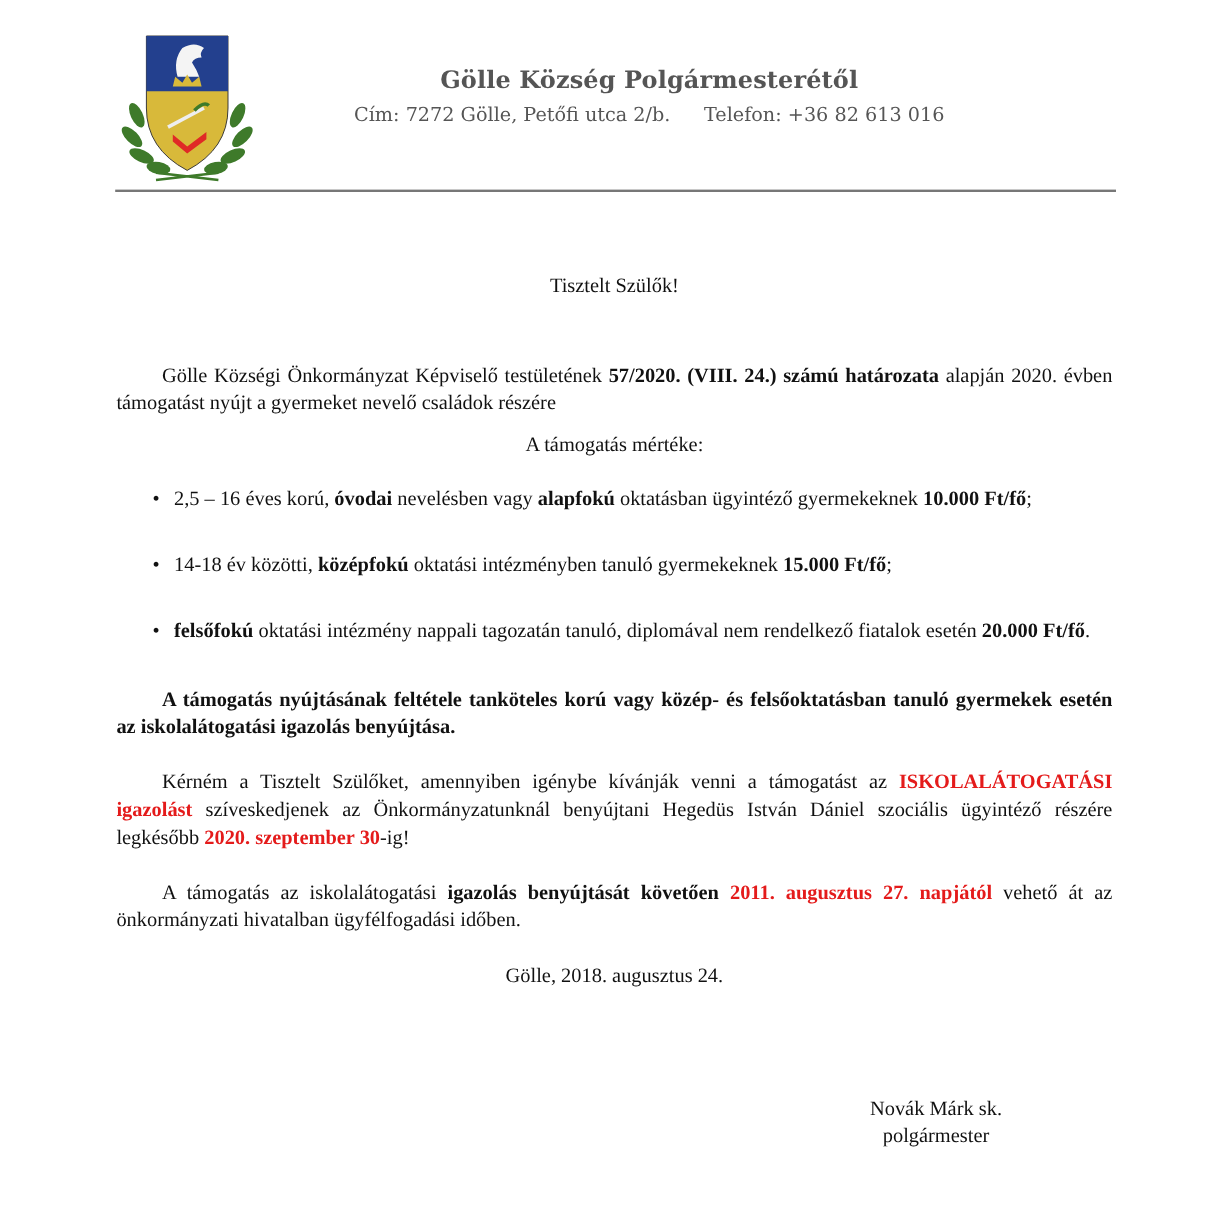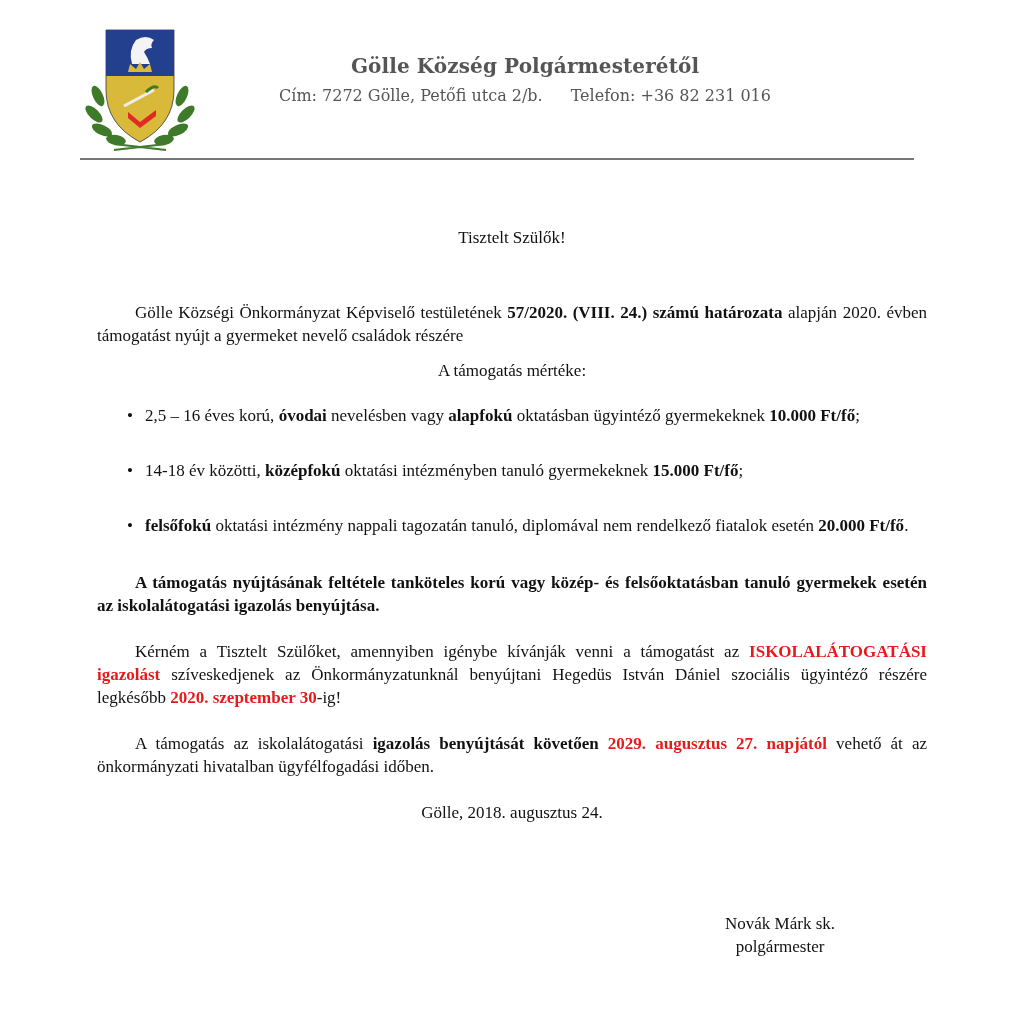--- a/index.html
+++ b/index.html
@@ -1,18 +1,18 @@
 <!DOCTYPE html>
 <html><head>
 <meta charset="utf-8">
 <style>
   html, body { margin: 0; padding: 0; background: #ffffff; }
   body { width: 1024px; height: 1009px; position: relative; overflow: hidden;
          font-family: "Liberation Serif", serif; color: #111; }
-  .header { position: absolute; left: 80px; top: 24px; width: 834px; height: 135px; }
+  .header { position: absolute; left: 96px; top: 24px; width: 834px; height: 135px; }
   .crest { position: absolute; left: 4px; top: 2px; width: 112px; height: 128px; }
   .head-text { position: absolute; left: 130px; top: 30px; width: 630px; text-align: center;
                font-family: "DejaVu Serif", serif; color: #555; }
   .head-title { font-size: 20px; font-weight: bold; color: #555; margin-bottom: 8px; letter-spacing: 0.1px; }
   .head-line { font-size: 16px; color: #555; margin-bottom: 8px; }
   .head-line a { color: #555; text-decoration: underline; }
   .gap { display: inline-block; width: 28px; }
   .rule { position: absolute; left: 0; top: 134px; width: 834px; height: 0; border-top: 2px solid #777; }
 
   .content { position: absolute; left: 97px; top: 226px; width: 830px; font-size: 17px; line-height: 23px; }
@@ -52,21 +52,21 @@
     <path d="M44 46 L46 38 L52 43 L56 36 L60 43 L66 38 L68 46 Z" fill="#d8b93a"></path>
 
     <path d="M40 80 L70 64" stroke="#eee" stroke-width="3"></path>
     <path d="M62 66 Q70 58 74 62" stroke="#3e7a2a" stroke-width="3" fill="none"></path>
     <path d="M44 86 L56 96 L72 84 L72 90 L56 102 L44 92 Z" fill="#e02a26"></path>
   </svg>
 
   <div class="head-text">
     <div class="head-title">Gölle Község Polgármesterétől</div>
     <div class="head-line">
-      <span>Cím: 7272 Gölle, Petőfi utca 2/b.</span><span class="gap"></span><span>Telefon: +36 82 231 016</span>
+      <span>Cím: 7272 Gölle, Petőfi utca 2/b.</span><span class="gap"></span><span>Telefon: +36 82 613 016</span>
     </div>
   </div>
   <div class="rule"></div>
 </div>
 
 <div class="content">
   <p>Tisztelt Szülők!</p>
 
   <p class="j ind" style="margin-top:52px"><span>Gölle Községi Önkormányzat Képviselő testületének </span><span class="b">57/2020. (VIII. 24.) számú határozata</span><span> alapján 2020. évben támogatást nyújt a gyermeket nevelő családok részére</span></p>
 
@@ -81,21 +81,21 @@
     </li>
     <li class="j" style="margin-top:32px">
       <span class="bullet">•</span><span class="b">felsőfokú</span><span> oktatási intézmény nappali tagozatán tanuló, diplomával nem rendelkező fiatalok esetén </span><span class="b">20.000 Ft/fő</span><span>.</span>
     </li>
   </ul>
 
   <p class="j ind b" style="margin-top:34px">A támogatás nyújtásának feltétele tanköteles korú vagy közép- és felsőoktatásban tanuló gyermekek esetén az iskolalátogatási igazolás benyújtása.</p>
 
   <p class="j ind" style="margin-top:23px"><span>Kérném a Tisztelt Szülőket, amennyiben igénybe kívánják venni a támogatást az </span><span class="red">ISKOLALÁTOGATÁSI igazolást</span><span> szíveskedjenek az Önkormányzatunknál benyújtani Hegedüs István Dániel szociális ügyintéző részére legkésőbb </span><span class="red">2020. szeptember 30</span><span>-ig!</span></p>
 
-  <p class="j ind" style="margin-top:23px"><span>A támogatás az iskolalátogatási </span><span class="b">igazolás benyújtását követően</span><span> </span><span class="red">2029. augusztus 27. napjától</span><span> vehető át az önkormányzati hivatalban ügyfélfogadási időben.</span></p>
+  <p class="j ind" style="margin-top:23px"><span>A támogatás az iskolalátogatási </span><span class="b">igazolás benyújtását követően</span><span> </span><span class="red">2011. augusztus 27. napjától</span><span> vehető át az önkormányzati hivatalban ügyfélfogadási időben.</span></p>
 
   <p style="margin-top:23px">Gölle, 2018. augusztus 24.</p>
 </div>
 
 <div class="sig">
   <div>Novák Márk sk.</div>
   <div>polgármester</div>
 </div>
 
 </body></html>

